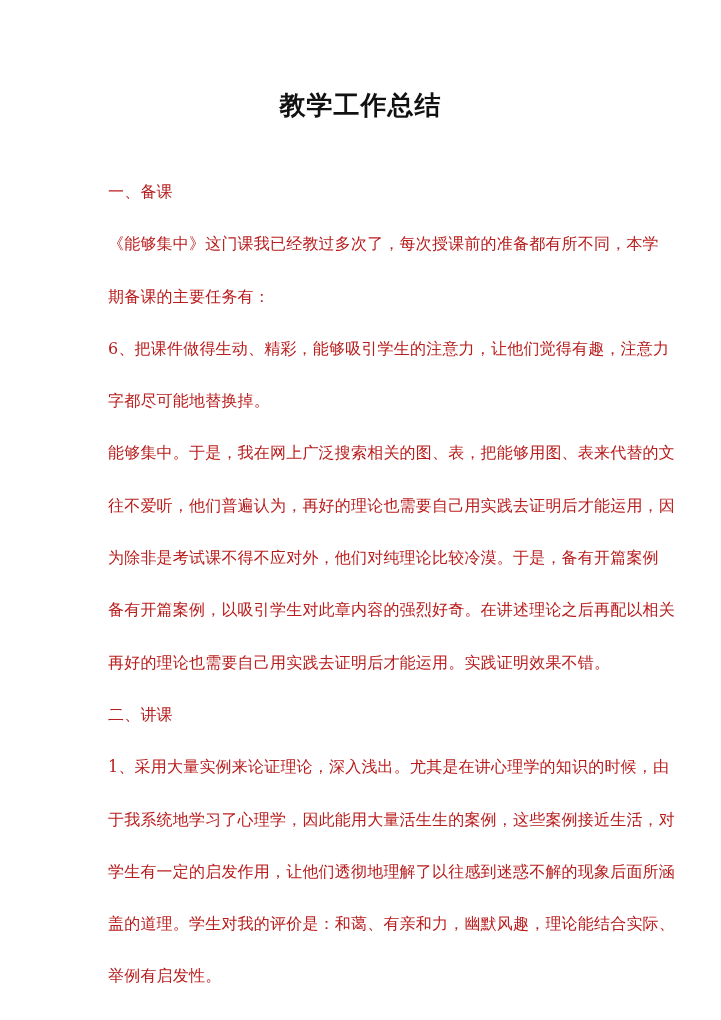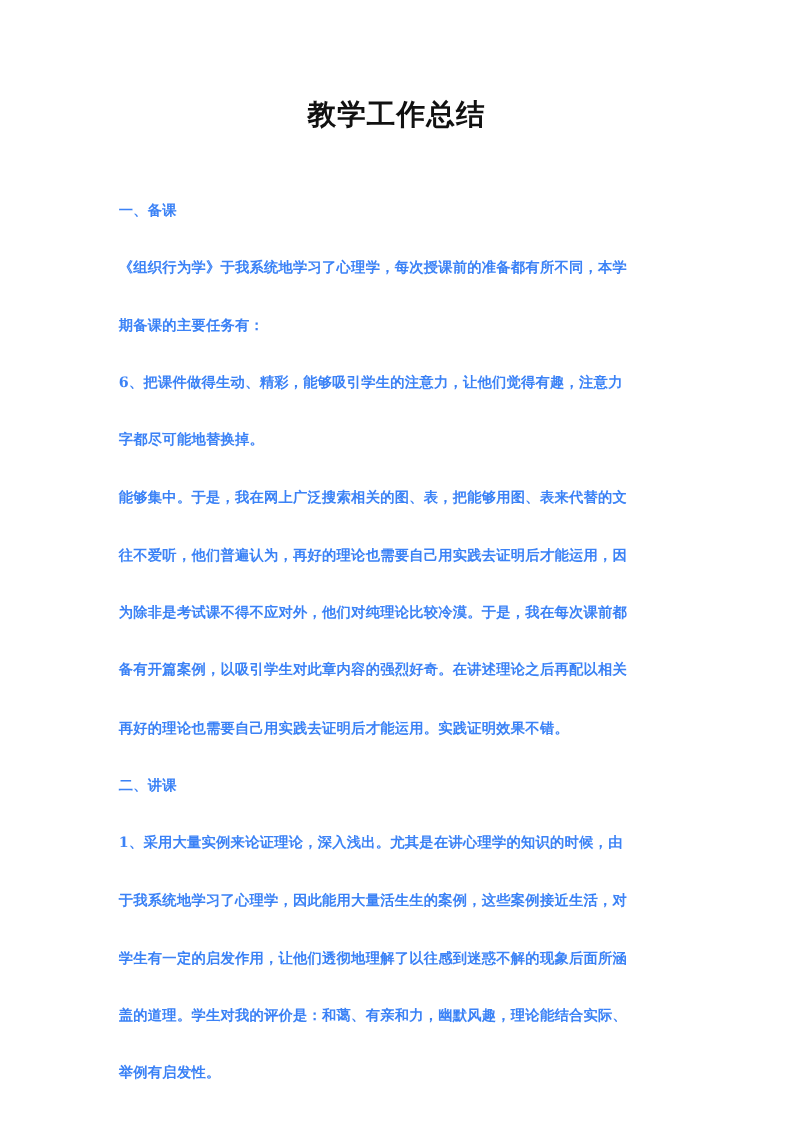--- a/index.html
+++ b/index.html
@@ -43,46 +43,45 @@
   }
 
   .body-block {
     position: absolute;
     left: 108px;
     top: 166px;
     width: 512px;
   }
 
   .doc-line {
-    font-size: 13px;
+    font-size: 16px;
     line-height: 52.3px;
     height: 52.3px;
     white-space: pre;
     letter-spacing: 0.2px;
-    color: #3b82f6;
+    color: #b91c1c;
     font-family: "DejaVu Serif", "Liberation Serif", serif;
-    font-weight: bold;
   }
 </style>
 </head>
 <body>
 
 <div class="page">
 
   <div class="doc-title">教学工作总结</div>
 
   <div class="body-block">
       <div class="doc-line">一、备课</div>
-      <div class="doc-line">《组织行为学》于我系统地学习了心理学，每次授课前的准备都有所不同，本学</div>
+      <div class="doc-line">《能够集中》这门课我已经教过多次了，每次授课前的准备都有所不同，本学</div>
       <div class="doc-line">期备课的主要任务有：</div>
       <div class="doc-line">6、把课件做得生动、精彩，能够吸引学生的注意力，让他们觉得有趣，注意力</div>
       <div class="doc-line">字都尽可能地替换掉。</div>
       <div class="doc-line">能够集中。于是，我在网上广泛搜索相关的图、表，把能够用图、表来代替的文</div>
       <div class="doc-line">往不爱听，他们普遍认为，再好的理论也需要自己用实践去证明后才能运用，因</div>
-      <div class="doc-line">为除非是考试课不得不应对外，他们对纯理论比较冷漠。于是，我在每次课前都</div>
+      <div class="doc-line">为除非是考试课不得不应对外，他们对纯理论比较冷漠。于是，备有开篇案例</div>
       <div class="doc-line">备有开篇案例，以吸引学生对此章内容的强烈好奇。在讲述理论之后再配以相关</div>
       <div class="doc-line">再好的理论也需要自己用实践去证明后才能运用。实践证明效果不错。</div>
       <div class="doc-line">二、讲课</div>
       <div class="doc-line">1、采用大量实例来论证理论，深入浅出。尤其是在讲心理学的知识的时候，由</div>
       <div class="doc-line">于我系统地学习了心理学，因此能用大量活生生的案例，这些案例接近生活，对</div>
       <div class="doc-line">学生有一定的启发作用，让他们透彻地理解了以往感到迷惑不解的现象后面所涵</div>
       <div class="doc-line">盖的道理。学生对我的评价是：和蔼、有亲和力，幽默风趣，理论能结合实际、</div>
       <div class="doc-line">举例有启发性。</div>
     </div>
 

